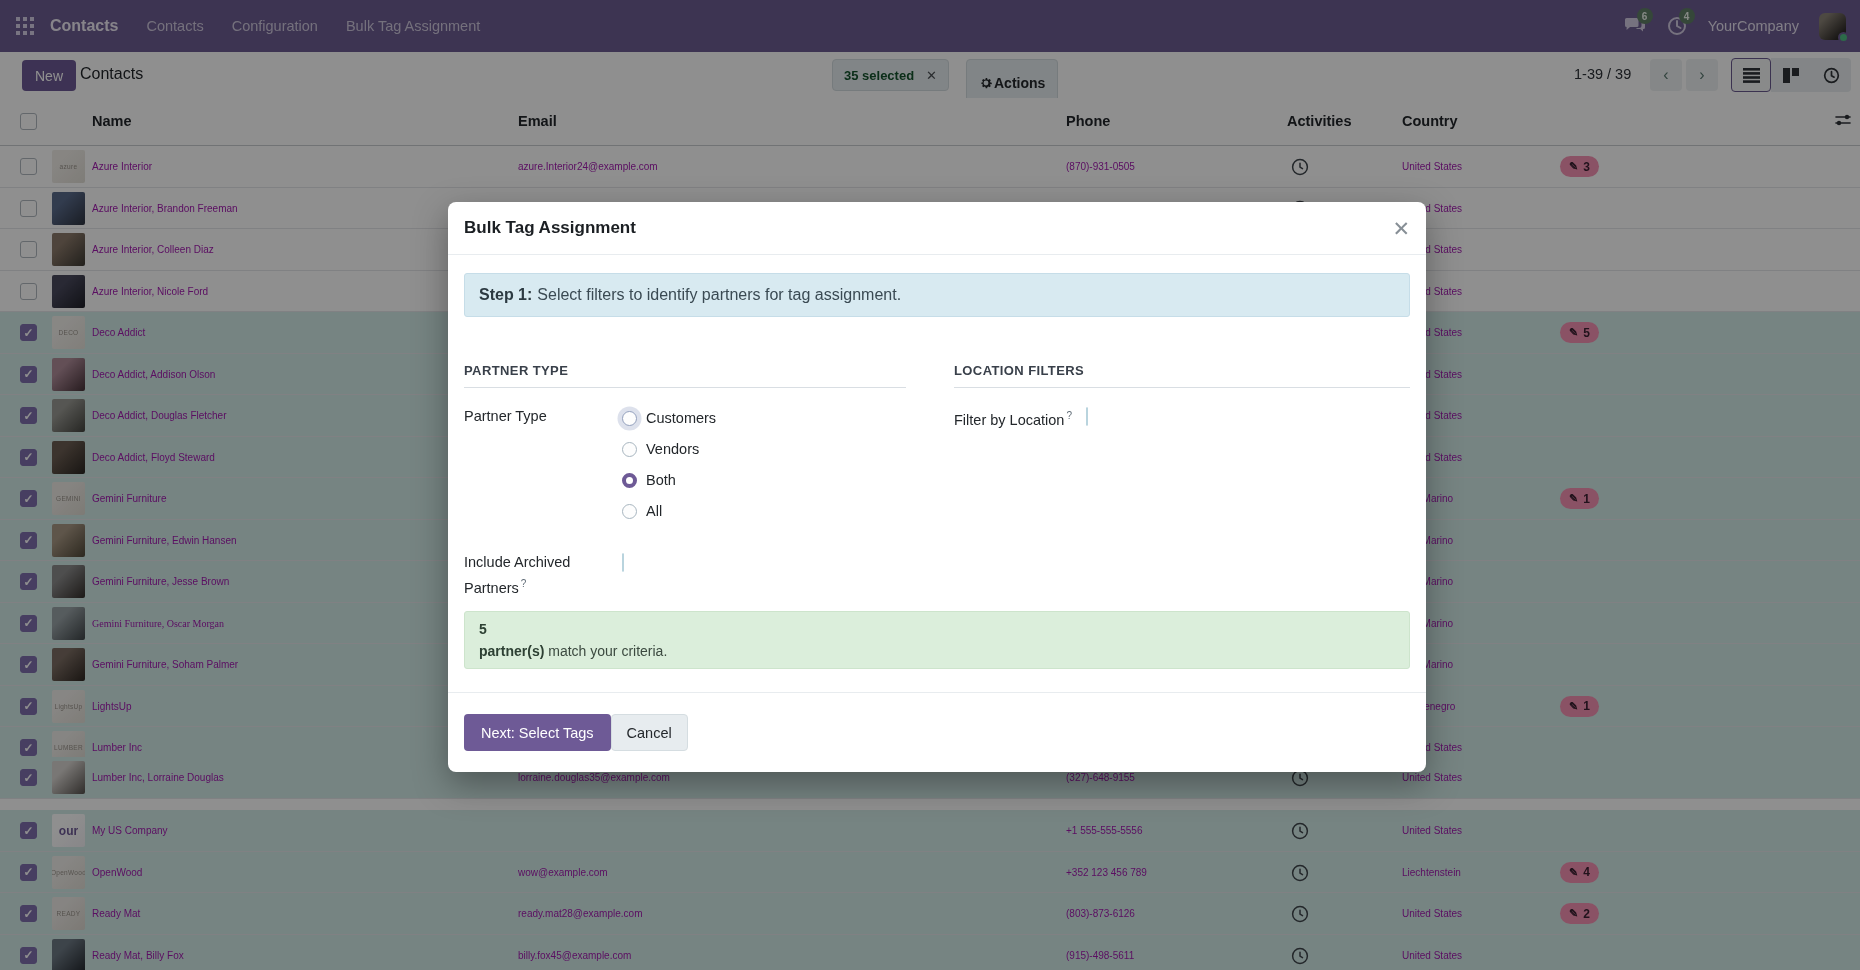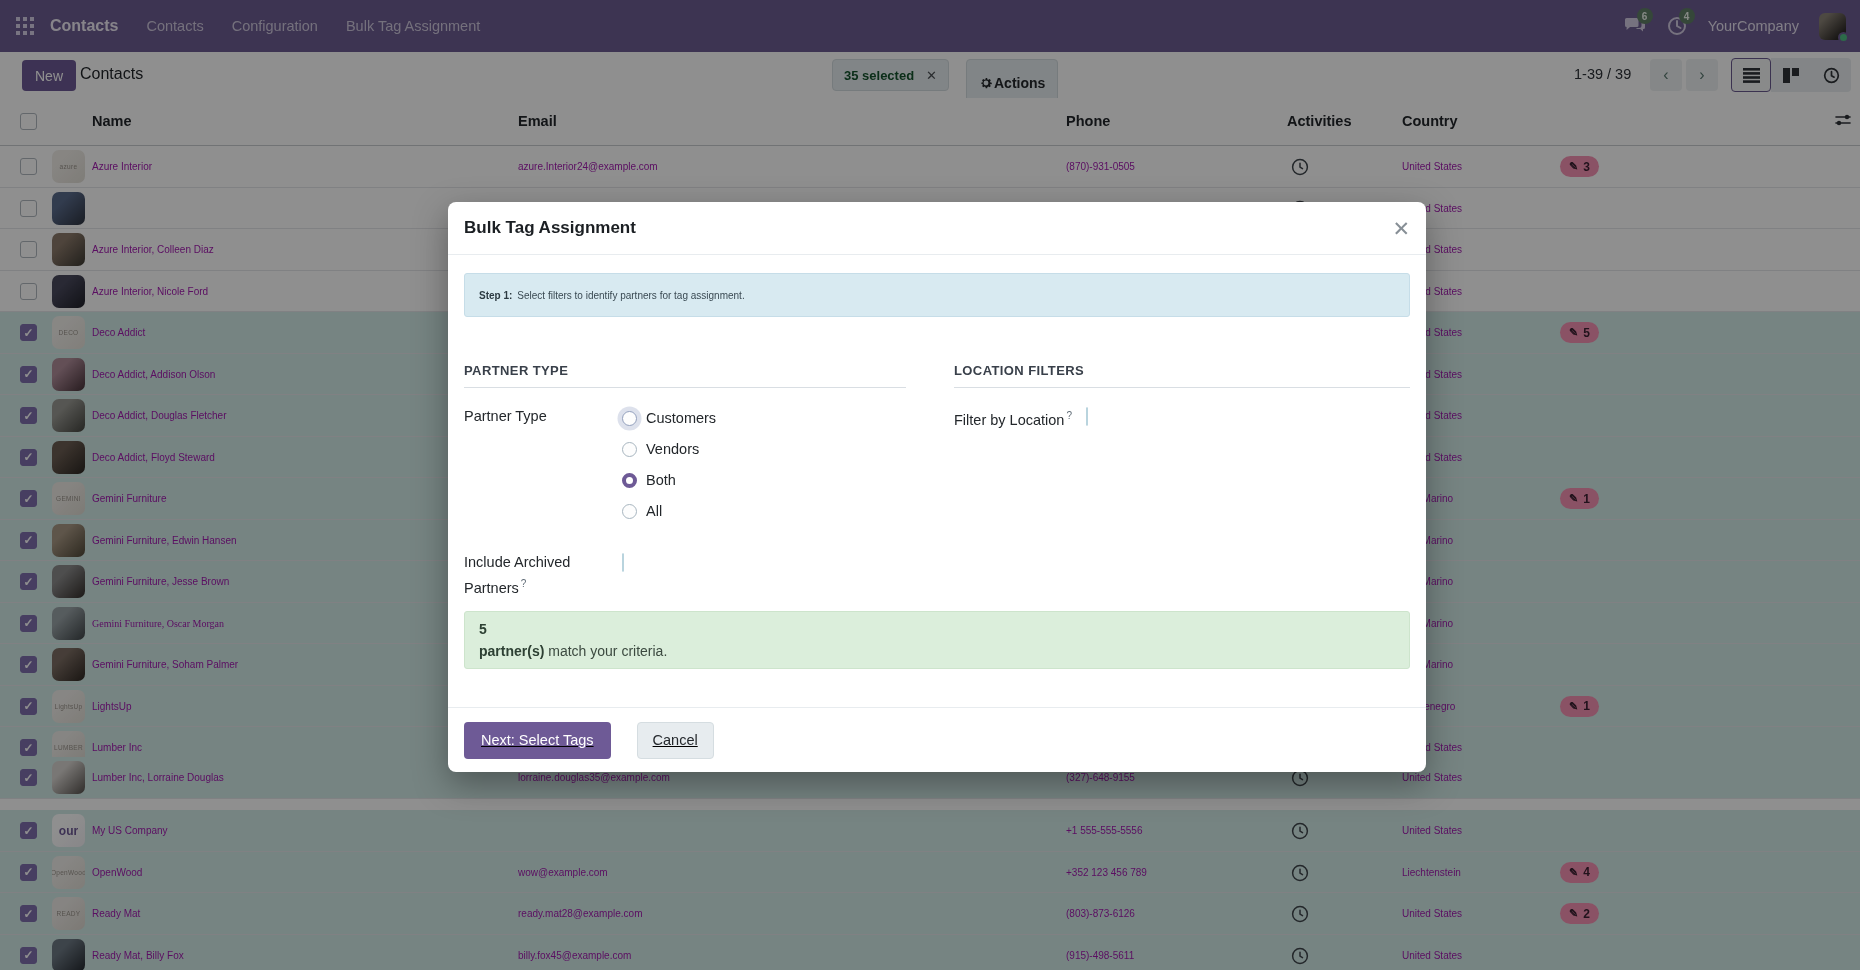--- a/index.html
+++ b/index.html
@@ -52,59 +52,59 @@
     border-bottom:1px solid #c9cdd1;z-index:1;}
   .thead .h{position:absolute;top:15px;font-size:14.5px;font-weight:700;color:#23272b;}
   .tbody{position:absolute;left:0;top:146px;width:1860px;height:824px;z-index:1;}
   .trow{position:absolute;left:0;width:1860px;height:41.5px;border-bottom:1px solid #e4e6e9;background:#fff;cursor:pointer;}
   .trow.selected{background:#d3ebe8;}
   .cell{position:absolute;top:0;height:41.5px;line-height:41.5px;font-size:10px;color:#a21caf;white-space:nowrap;}
   .cb{position:absolute;left:20px;top:12px;width:17px;height:17px;border:1px solid #b0b8bf;border-radius:3px;
     background:#fff;cursor:pointer;}
   .cb.checked{background:#7f6fae;border-color:#7f6fae;}
   .cb.checked::after{content:"\2713";position:absolute;left:2.5px;top:0.5px;color:#fff;font-size:12px;font-weight:700;}
-  .avatar{position:absolute;left:52px;top:4px;width:33px;height:33px;border-radius:7px;overflow:hidden;
+  .avatar{position:absolute;left:52px;top:4px;width:33px;height:33px;border-radius:2px;overflow:hidden;
     display:flex;align-items:center;justify-content:center;}
   .avatar.logo span{font-size:6.5px;color:#9a948c;letter-spacing:.3px;}
   .avatar.logo span.accent{font-size:12px;font-weight:700;color:#6e5a96;letter-spacing:0;}
   .act-ico{position:absolute;left:1291px;top:12px;width:18px;height:18px;}
   .tagpill{position:absolute;left:1560px;top:10px;height:21px;border-radius:11px;background:#f792b4;
     display:flex;align-items:center;gap:5px;padding:0 9px;font-size:12px;font-weight:700;color:#3d2233;}
   .adjust-ico{position:absolute;left:1834px;top:13px;width:18px;height:18px;cursor:pointer;z-index:1;}
 
   
   .overlay{position:absolute;inset:0;background:rgba(0,0,0,0.44);z-index:40;}
   .modal{position:absolute;left:448px;top:202px;width:978px;height:570px;background:#fff;border-radius:8px;
     box-shadow:0 12px 34px rgba(0,0,0,.35);z-index:50;}
   .m-head{height:53px;border-bottom:1px solid #e8ecef;display:flex;align-items:center;padding:0 16px;}
   .m-title{font-size:17px;font-weight:600;color:#1b1f23;}
   .m-close{margin-left:auto;font-size:21px;color:#878f96;cursor:pointer;line-height:1;}
   .m-step{margin:18px 16px 0;height:44px;background:#d8eaf1;border:1px solid #c6dde8;border-radius:3px;
-    display:flex;align-items:center;padding:0 14px;font-size:10px;color:#3a4a53;}
+    display:flex;align-items:center;padding:0 14px;font-size:16px;color:#3a4a53;}
   .m-step b{color:#2c3a42;margin-right:5px;}
   .m-cols{display:flex;margin:46px 16px 0;}
   .m-col-l{width:442px;margin-right:48px;}
   .m-col-r{flex:1;}
   .sec-h{font-size:13px;font-weight:700;letter-spacing:.4px;color:#39404a;padding-bottom:9px;
     border-bottom:1px solid #d9dee3;}
   .field-row{display:flex;margin-top:17px;}
   .f-label{width:158px;font-size:14.5px;color:#23272b;line-height:22px;}
   .sup{font-size:10px;color:#5f6b76;vertical-align:super;margin-left:2px;}
   .radio-item{display:flex;align-items:center;height:26px;margin-bottom:5px;cursor:pointer;}
   .radio{width:15px;height:15px;border-radius:50%;border:1px solid #a8b6c0;background:#fdfdfd;margin-right:9px;flex:none;}
   .radio.checked{border:4.5px solid #6e5a96;background:#fff;}
   .radio.focused{border-color:#93a0bd;box-shadow:0 0 0 4.5px #dde1ec;}
   .radio-label{font-size:14.5px;color:#23272b;}
   .chkbox{width:16px;height:16px;border:1px solid #b9d4de;border-radius:3px;background:#fff;cursor:pointer;flex:none;}
   .m-result{margin:12px 16px 0;min-height:58px;background:#dbeedb;border:1px solid #cde4cc;border-radius:3px;
     padding:9px 14px;font-size:14px;color:#3c4a40;}
   .m-result .cnt{font-weight:700;color:#2d4033;display:block;margin-bottom:6px;}
   .m-result b{color:#2d4033;}
-  .m-foot{position:absolute;left:0;bottom:0;width:100%;height:65px;border-top:1px solid #e8ecef;
-    display:flex;align-items:center;padding:0 16px;gap:26px;text-decoration:underline;}
+  .m-foot{position:absolute;left:0;bottom:0;width:100%;height:80px;border-top:1px solid #e8ecef;
+    display:flex;align-items:center;padding:0 16px;gap:0;}
   .btn-primary{height:37px;padding:0 17px;background:#6e5a96;color:#fff;border:none;border-radius:4px;
     font-size:14.5px;font-family:inherit;cursor:pointer;}
   .btn-secondary{height:37px;padding:0 15px;background:#e7ecef;color:#24282c;border:1px solid #d5dde1;
     border-radius:4px;font-size:14.5px;font-family:inherit;cursor:pointer;}
 </style>
 </head>
 <body>
 
 <div class="canvas">
 
@@ -232,20 +232,21 @@
             <path d="M9 5.2v4l2.5 1.5" fill="none" stroke="#3f464c" stroke-width="1.5" stroke-linecap="round"></path>
           </svg></div>
         <div class="tagpill">
           <span style="font-size:11px">✎</span>
           <span>3</span>
         </div>
       </div>
       <div class="trow" style="top: 41.5px;">
         <div class="cb"></div>
         <div class="avatar photo" style="background: linear-gradient(135deg, rgb(90, 107, 140) 30%, rgb(46, 52, 64));"></div>
+        <div class="cell" style="left: 92px;">Azure Interior, Brandon Freeman</div>
         <div class="cell" style="left: 1402px;">United States</div>
         <div class="act-ico"><svg width="18" height="18" viewBox="0 0 18 18">
             <circle cx="9" cy="9" r="7.4" fill="none" stroke="#3f464c" stroke-width="1.5"></circle>
             <path d="M9 5.2v4l2.5 1.5" fill="none" stroke="#3f464c" stroke-width="1.5" stroke-linecap="round"></path>
           </svg></div>
       </div>
       <div class="trow" style="top: 83px;">
         <div class="cb"></div>
         <div class="avatar photo" style="background: linear-gradient(135deg, rgb(140, 122, 107) 30%, rgb(61, 58, 51));"></div>
         <div class="cell" style="left: 92px;">Azure Interior, Colleen Diaz</div>

